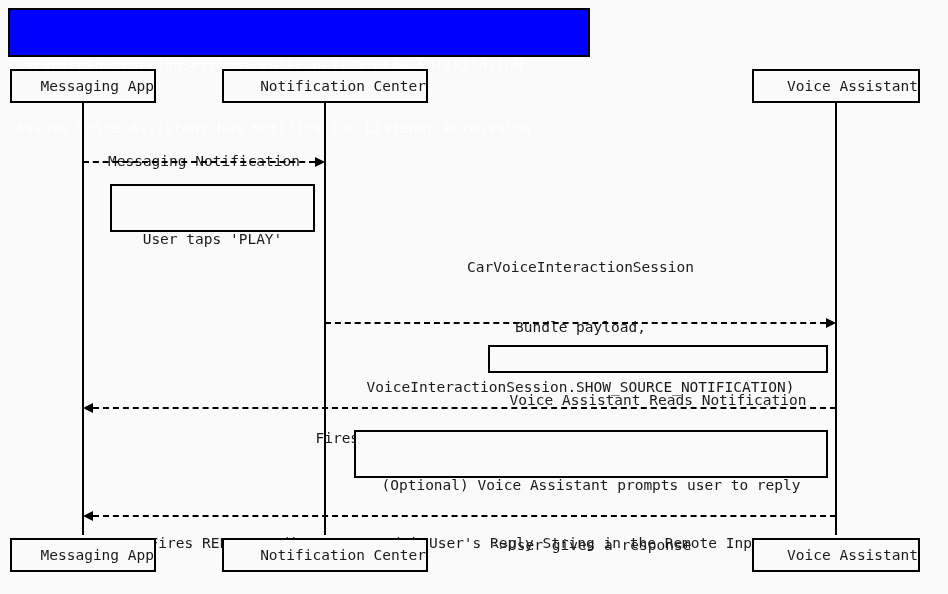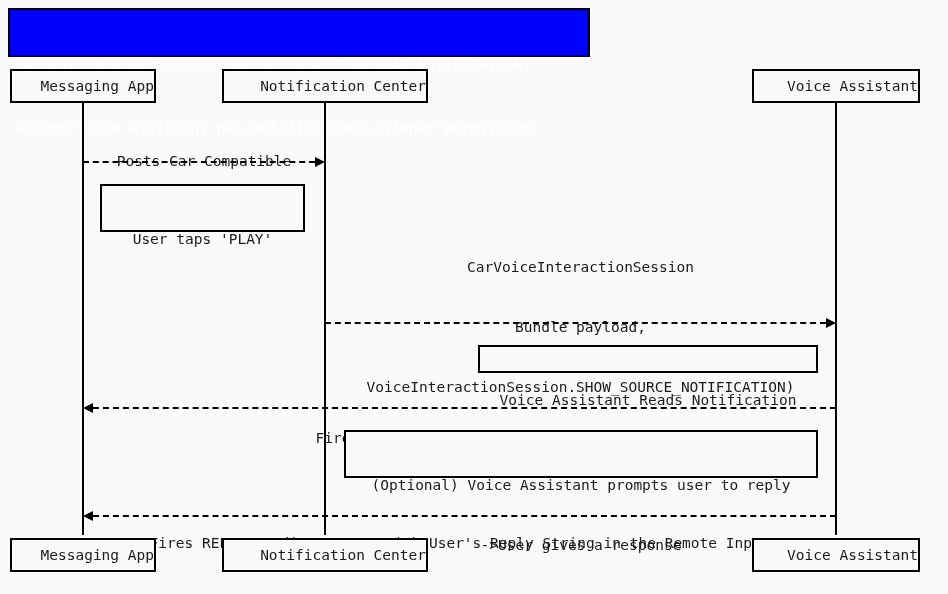--- a/index.html
+++ b/index.html
@@ -90,20 +90,21 @@
     position: absolute;
     border: 2px solid #000000;
     background: #fafafa;
     box-sizing: border-box;
     font-size: 14.5px;
     line-height: 20px;
     color: #1a1a1a;
     text-align: center;
     padding: 3px 6px;
     white-space: pre;
+    margin-left: 10px;
   }
   .note span { display: block; }
 </style>
 </head>
 <body>
 
 <div id="canvas">
 
   <div class="title-box">
     <span class="title-line">CarVoiceInteractionSession: VOICE_ACTION_READ_NOTIFICATION</span>
@@ -112,21 +113,20 @@
 
   <div class="lifeline" style="left:82px; top:103px; height:432px;"></div>
   <div class="lifeline" style="left:324px; top:103px; height:432px;"></div>
   <div class="lifeline" style="left:835px; top:103px; height:432px;"></div>
 
   <div class="participant" style="left:10px; top:69px; width:146px;">Messaging App</div>
   <div class="participant" style="left:222px; top:69px; width:206px;">Notification Center</div>
   <div class="participant" style="left:752px; top:69px; width:168px;">Voice Assistant</div>
 
   <div class="msg-label" style="left:83px; top:111px; width:242px;">
-    <span>Posts Car Compatible</span>
     <span>Messaging Notification</span>
   </div>
   <div class="msg-line" style="left:83px; top:161px; width:232px;"></div>
   <div class="arrow-head arrow-right" style="left:315px; top:157px;"></div>
 
   <div class="note" style="left:100px; top:184px; width:205px; height:48px;">
     <span>User taps 'PLAY'</span>
   </div>
 
   <div class="msg-label" style="left:325px; top:217px; width:511px;">

